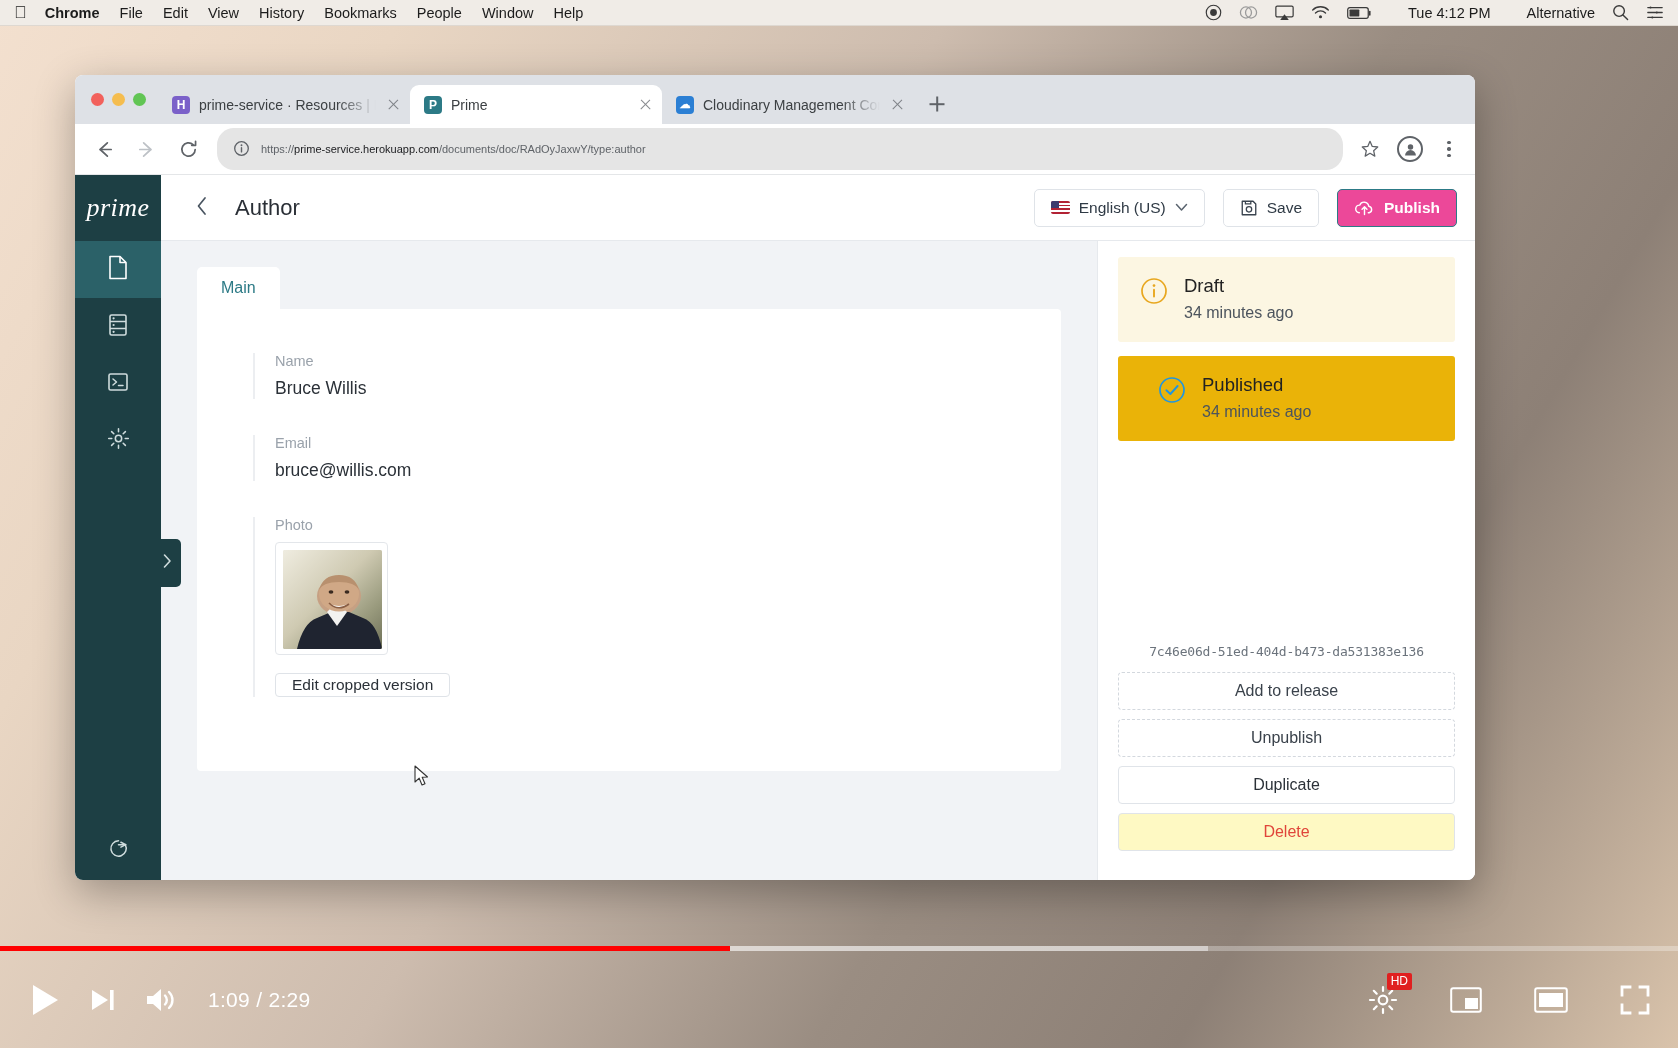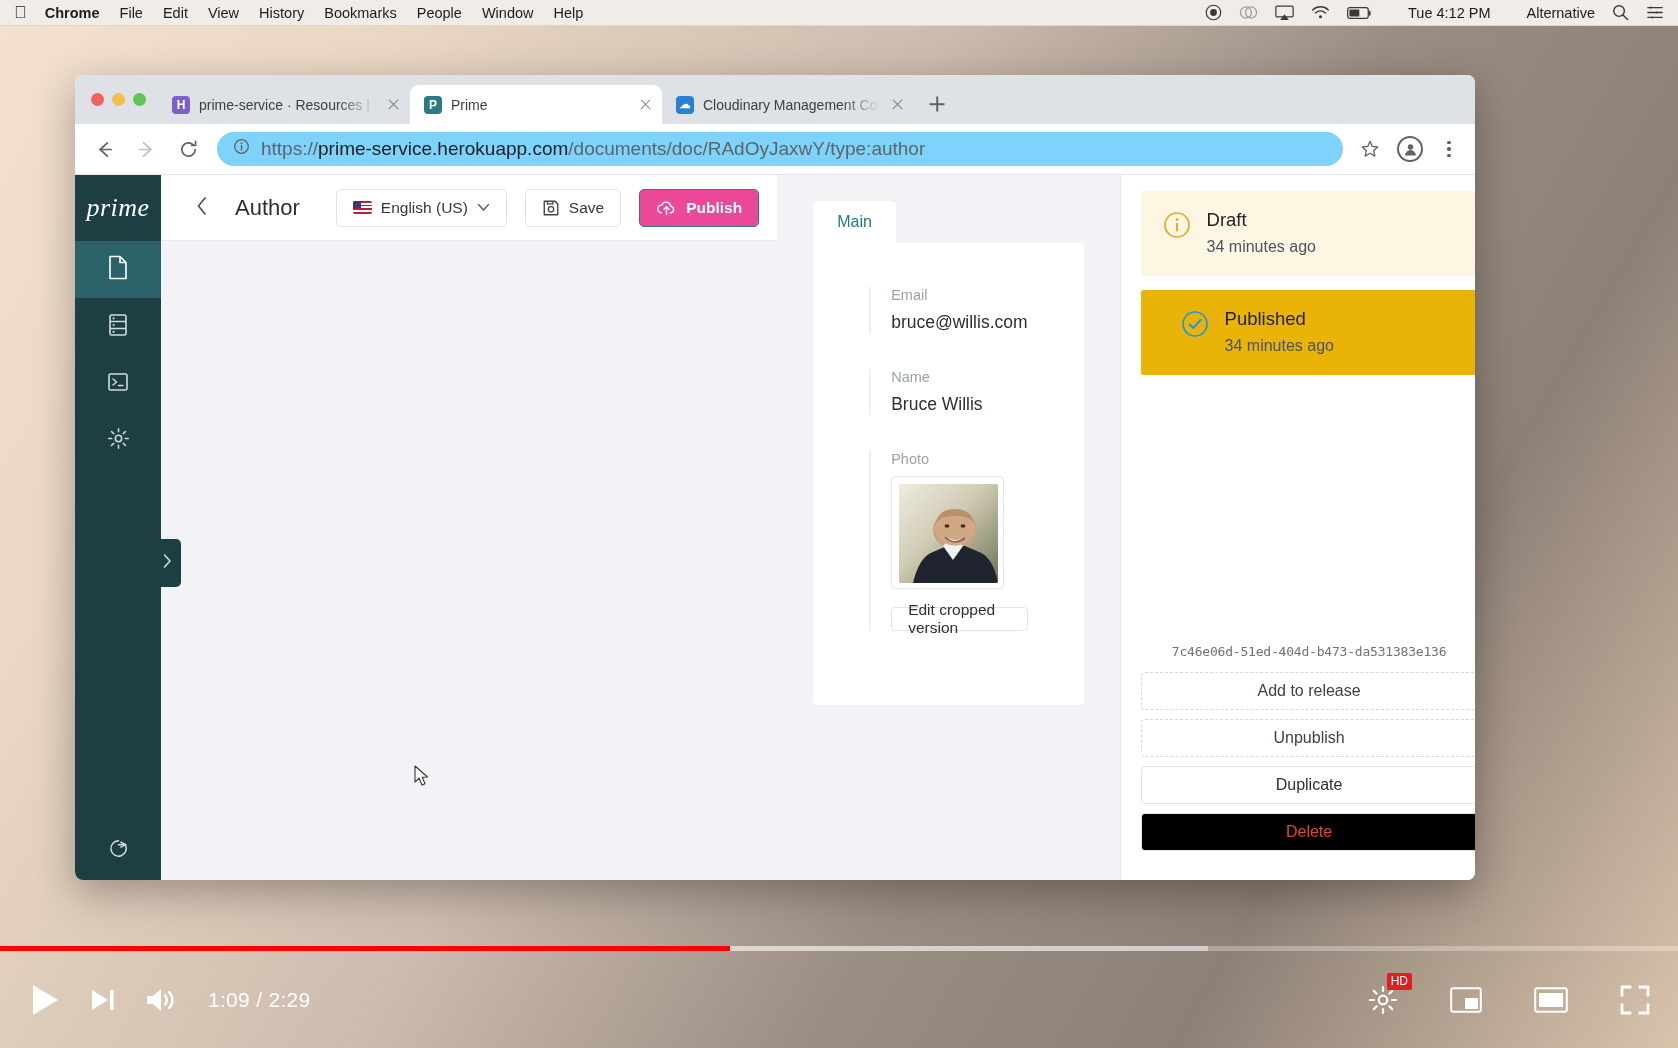--- a/index.html
+++ b/index.html
@@ -72,23 +72,23 @@
   .newtab::before { width: 15px; height: 1.6px; transform: translate(-50%,-50%); }
   .newtab::after { width: 1.6px; height: 15px; transform: translate(-50%,-50%); }
 
   .urlbar {
     height: 51px; background: #fff; display: flex; align-items: center;
     padding: 0 16px; gap: 16px; border-bottom: 1px solid #e4e6e8;
   }
   .navbtn { width: 26px; height: 26px; display:flex;align-items:center;justify-content:center; color:#5f6368; }
   .navbtn.dim { color: #bdc1c6; }
   .omnibox {
-    flex: 1; height: 34px; background: #7dd3fc; border-radius: 17px;
+    flex: 1; height: 42px; background: #e5e5e5; border-radius: 17px;
     display: flex; align-items: center; padding: 0 16px; gap: 11px;
-    font-size: 19px; color: #5f6368;
+    font-size: 11px; color: #5f6368;
   }
   .omnibox .url { white-space: nowrap; overflow: hidden; }
   .omnibox .url b { color: #202124; font-weight: normal; }
   .omnibox .url .dim { color: #5f6368; }
   .star { width: 22px; height: 22px; color:#5f6368; display:flex;align-items:center;justify-content:center; }
   .profile { width: 26px; height: 26px; border:2px solid #5f6368; border-radius:50%;
     display:flex;align-items:center;justify-content:center; }
   .kebab { width: 20px; display:flex;flex-direction:column;align-items:center;gap:3px; }
   .kebab i { width: 3.4px; height: 3.4px; border-radius: 50%; background: #5f6368; display:block; }
 
@@ -110,21 +110,21 @@
   }
   .navicon.active { background: #2b6168; color: #fff; }
   .collapse {
     position: absolute; right: -20px; top: 364px;
     width: 27px; height: 48px; background: #1d3f44;
     border-radius: 0 5px 5px 0;
     display: flex; align-items: center; justify-content: center; color: #cfdcdd;
   }
   .sidebar .bottom { margin-top: auto; margin-bottom: 16px; color:#cfdcdd; }
 
-  .content { flex: 1; display: flex; flex-direction: row; min-width: 0; }
+  .content { flex: 1; display: flex; flex-direction: column; min-width: 0; }
 
   .topbar {
     height: 66px; background: #fff; border-bottom: 1px solid #e6e9ed;
     display: flex; align-items: center; padding: 0 18px 0 26px; gap: 18px;
   }
   .backbtn { width: 30px; height: 30px; display:flex;align-items:center;justify-content:center; color:#4a5561; }
   .pagetitle { font-size: 22px; color: #2a2f36; font-weight: normal; }
   .topbar .gap { flex: 1; }
   .btn {
     height: 38px; border: 1px solid #dfe3e8; background: #fff; border-radius: 5px;
@@ -188,21 +188,21 @@
   .docid {
     font-family: "DejaVu Sans Mono", monospace; font-size: 13px; color: #6b737c;
     text-align: center; margin-bottom: 13px; letter-spacing: -0.2px;
   }
   .actbtn {
     height: 38px; border-radius: 4px; display: flex; align-items: center; justify-content: center;
     font-size: 16px; color: #2b3138; margin-bottom: 9px; background: #fff;
   }
   .actbtn.dashed { border: 1px dashed #d3d8de; color: #3a424b; }
   .actbtn.solid { border: 1px solid #e0e4e9; }
-  .actbtn.danger { border: 1px solid #e0e4e9; color: #e0453a; background: #000000; }
+  .actbtn.danger { border: 1px solid #e0e4e9; color: #e0453a; background: #fef9c3; }
 
   
   .progress {
     position: absolute; left: 0; bottom: 97px; width: 1678px; height: 5px; background: rgba(255,255,255,.30);
   }
   .progress .loaded { position:absolute; left:0; top:0; height:100%; background: rgba(255,255,255,.45); }
   .progress .played { position: absolute; left:0; top:0; height: 100%; background: #ff0000; }
   .controls {
     position: absolute; left: 0; bottom: 0; width: 1678px; height: 97px;
     display: flex; align-items: center; padding: 0 28px; gap: 26px; color: #fff;
@@ -478,27 +478,27 @@
       <div class="body">
 
         <div class="docpane">
           <div class="tabs">
             <div class="tabitem">Main</div>
           </div>
 
           <div class="formcard">
 
             <div class="field">
+              <div class="lbl">Name</div>
+              <div class="val">Bruce Willis</div>
+            </div>
+
+            <div class="field">
               <div class="lbl">Email</div>
               <div class="val">bruce@willis.com</div>
-            </div>
-
-            <div class="field">
-              <div class="lbl">Name</div>
-              <div class="val">Bruce Willis</div>
             </div>
 
             <div class="field" style="margin-bottom:0">
               <div class="lbl">Photo</div>
               <div class="photoframe">
                 <div class="photoimg">
                   <svg width="99" height="99" viewBox="0 0 99 99" style="position:absolute;left:0;top:0">
                     <defs>
                       <linearGradient id="bgg" x1="0" y1="0" x2="1" y2="1">
                         <stop offset="0" stop-color="#efece0"></stop>

